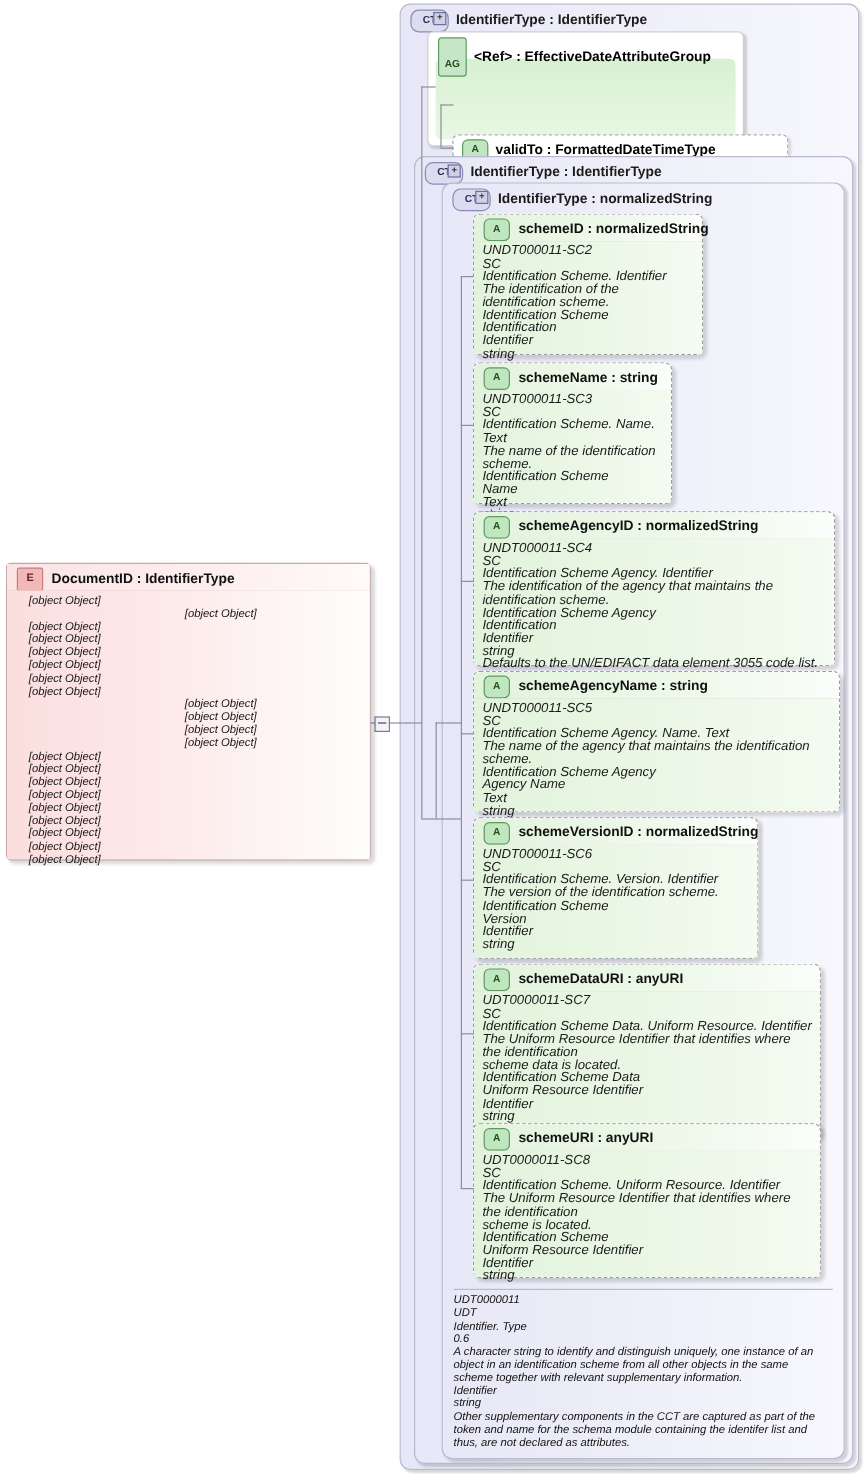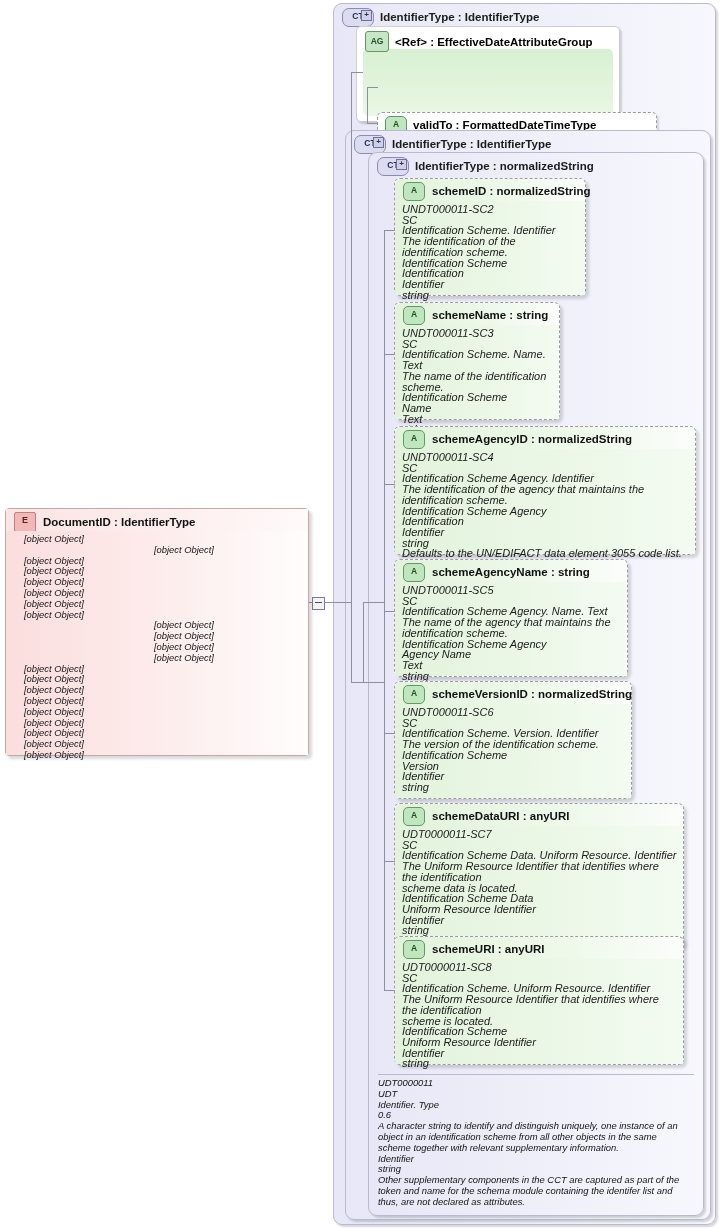--- a/index.html
+++ b/index.html
@@ -32,21 +32,21 @@
     background:#dcdcf0;font-size:8.5px;padding-top:2.5px;position:relative;
     color:#2a2a55;
   }
   .badge-ct .plus{
     position:absolute;right:1px;top:1px;width:9px;height:9px;
     border:1px solid #6f6f9e;background:#cfcfe8;font-size:8px;line-height:8px;
     color:#333;
   }
   .badge-ag{
     width:22px;height:14px;border:1px solid #5f9a5f;border-radius:3px;
-    background:#c7e6c7;font-size:8.5px;padding-top:5px;color:#23501f;
+    background:#c7e6c7;font-size:8.5px;padding-top:17px;color:#23501f;
   }
   .badge-a{
     width:20px;height:14px;border:1px solid #5f9a5f;border-radius:5px;
     background:#bfe6bf;font-size:8.5px;padding-top:2.5px;color:#23501f;
   }
   .badge-e{
     width:20px;height:15px;border:1px solid #c08080;border-radius:2px;
     background:#f2b7b7;font-size:9px;padding-top:3px;color:#5b1f1f;
   }
 
@@ -220,21 +220,21 @@
     <div class="ln">Identification Scheme Agency. Identifier</div>
     <div class="ln">The identification of the agency that maintains the identification scheme.</div>
     <div class="ln">Identification Scheme Agency</div>
     <div class="ln">Identification</div>
     <div class="ln">Identifier</div>
     <div class="ln">string</div>
     <div class="ln">Defaults to the UN/EDIFACT data element 3055 code list.</div>
   </div>
 </div>
 
-<div class="abs a-card" style="left:394px;top:559px;width:234px;height:118px;padding-left:44px;">
+<div class="abs a-card" style="left:394px;top:559px;width:306px;height:118px;padding-left:44px;">
   <div class="hdrbg"></div>
   <div class="hdr">
     <div class="t"><span class="badge badge-a">A</span><span class="lbl">schemeAgencyName  :  string</span></div>
   </div>
   <div class="body">
     <div class="ln">UNDT000011-SC5</div>
     <div class="ln">SC</div>
     <div class="ln">Identification Scheme Agency. Name. Text</div>
     <div class="ln">The name of the agency that maintains the identification scheme.</div>
     <div class="ln">Identification Scheme Agency</div>
@@ -324,21 +324,21 @@
 <div class="ln-v" style="left:351px;top:72px;height:610px;"></div>
 <div class="ln-h" style="left:351px;top:72px;width:12px;"></div>
 <div class="ln-v" style="left:363px;top:602px;height:80px;"></div>
 <div class="ln-h" style="left:351px;top:682px;width:33px;"></div>
 <div class="ln-h" style="left:363px;top:602px;width:22px;"></div>
 
 <div class="ln-h" style="left:323px;top:602px;width:29px;"></div>
 <div class="minus-box" style="left:312px;top:597px;"></div>
 <div class="ln-h" style="left:308px;top:602px;width:5px;"></div>
 
-<div class="abs e-card" style="left:5px;top:508px;width:304px;height:248px;">
+<div class="abs e-card" style="left:5px;top:469px;width:304px;height:248px;">
   <div class="hdr">
     <div class="t"><span class="badge badge-e">E</span><span class="lbl">DocumentID  :  IdentifierType</span></div>
   </div>
   <div class="body">
     <div class="ln">[object Object]</div>
     <div class="ln ind">[object Object]</div>
     <div class="ln">[object Object]</div>
     <div class="ln">[object Object]</div>
     <div class="ln">[object Object]</div>
     <div class="ln">[object Object]</div>

